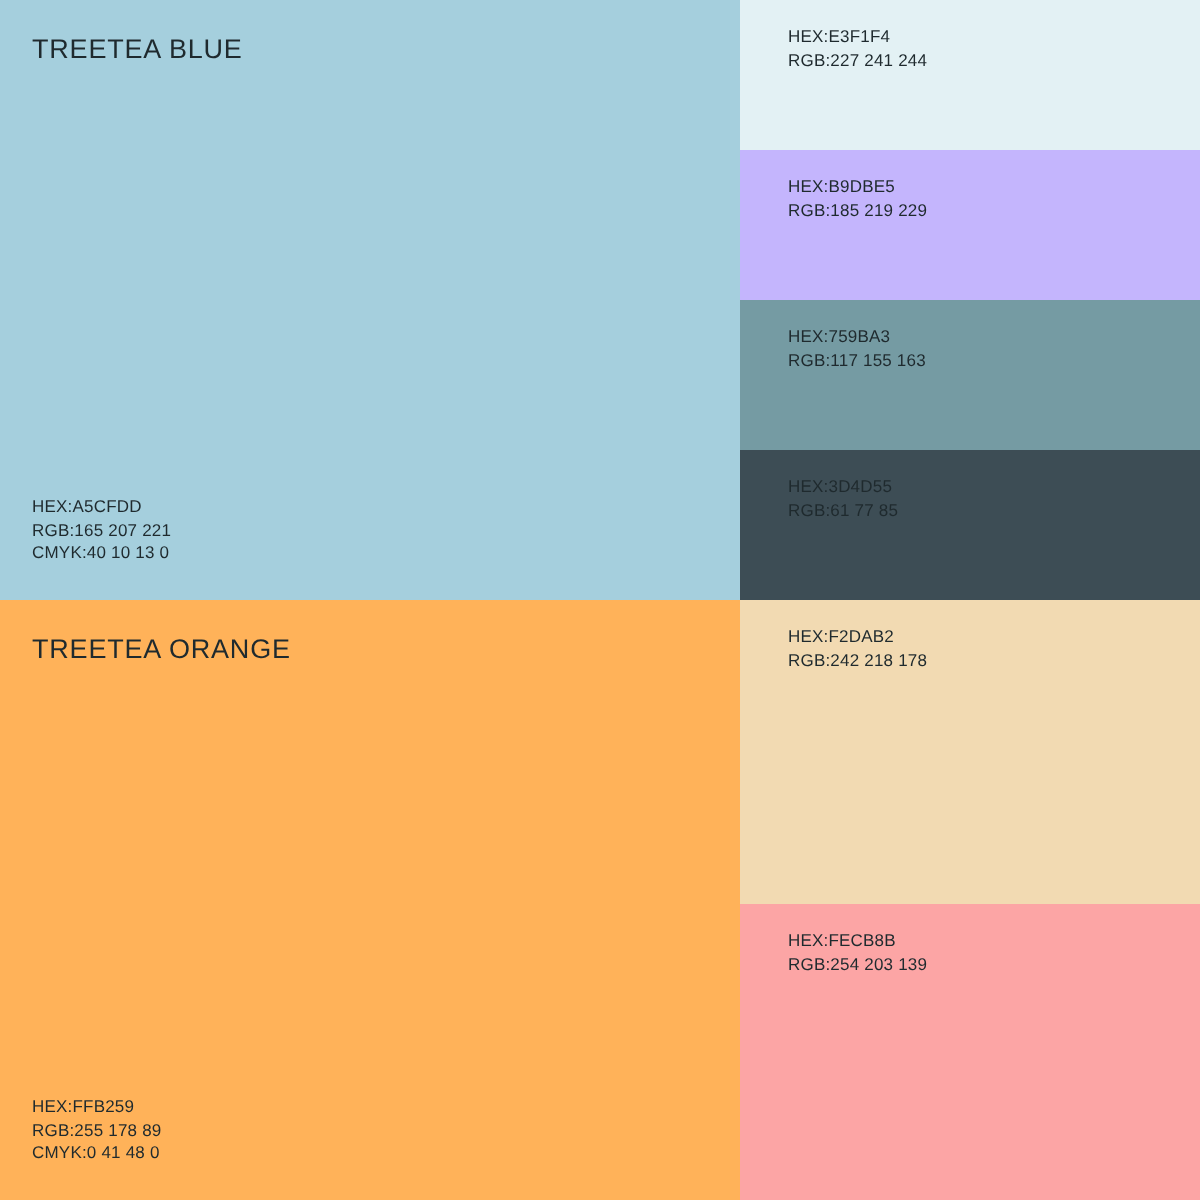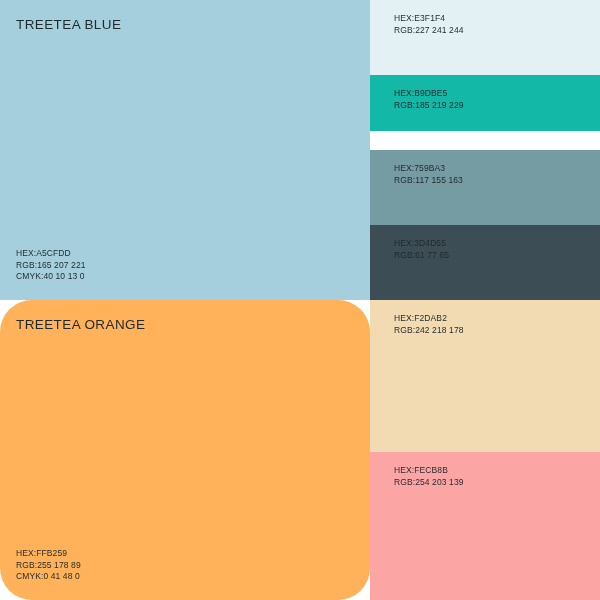--- a/index.html
+++ b/index.html
@@ -90,21 +90,21 @@
         <span class="line">CMYK:40 10 13 0</span>
       </div>
     </div>
     <div class="section-strip">
       <div class="swatch" id="sw-0-0" style="background: rgb(227, 241, 244); top: 0px; height: 75px; padding-left: 36px;">
         <div class="swatch-info">
           <span class="line">HEX:E3F1F4</span>
           <span class="line">RGB:227 241 244</span>
         </div>
       </div>
-      <div class="swatch" id="sw-0-1" style="background: #14b8a6; top: 75px; height: 56px;">
+      <div class="swatch" id="sw-0-1" style="background: #c4b5fd; top: 75px; height: 75px;">
         <div class="swatch-info">
           <span class="line">HEX:B9DBE5</span>
           <span class="line">RGB:185 219 229</span>
         </div>
       </div>
       <div class="swatch" id="sw-0-2" style="background: rgb(117, 155, 163); top: 150px; height: 88px;">
         <div class="swatch-info">
           <span class="line">HEX:759BA3</span>
           <span class="line">RGB:117 155 163</span>
         </div>
@@ -112,21 +112,21 @@
       <div class="swatch" id="sw-0-3" style="background: rgb(61, 77, 85); top: 225px; height: 75px; padding-left: 24px;">
         <div class="swatch-info">
           <span class="line">HEX:3D4D55</span>
           <span class="line">RGB:61 77 85</span>
         </div>
       </div>
     </div>
   </div>
 
   <div class="section" id="section-1" style="top: 300px; height: 300px;">
-    <div class="section-main" id="main-1" style="background: rgb(255, 178, 89); border-radius: 32px;">
+    <div class="section-main" id="main-1" style="background: rgb(255, 178, 89);">
       <div class="section-title">TREETEA ORANGE</div>
       <div class="main-info" id="maininfo-1" style="top: 248px;">
         <span class="line">HEX:FFB259</span>
         <span class="line">RGB:255 178 89</span>
         <span class="line">CMYK:0 41 48 0</span>
       </div>
     </div>
     <div class="section-strip">
       <div class="swatch" id="sw-1-0" style="background: rgb(242, 218, 178); top: 0px; height: 152px;">
         <div class="swatch-info">

